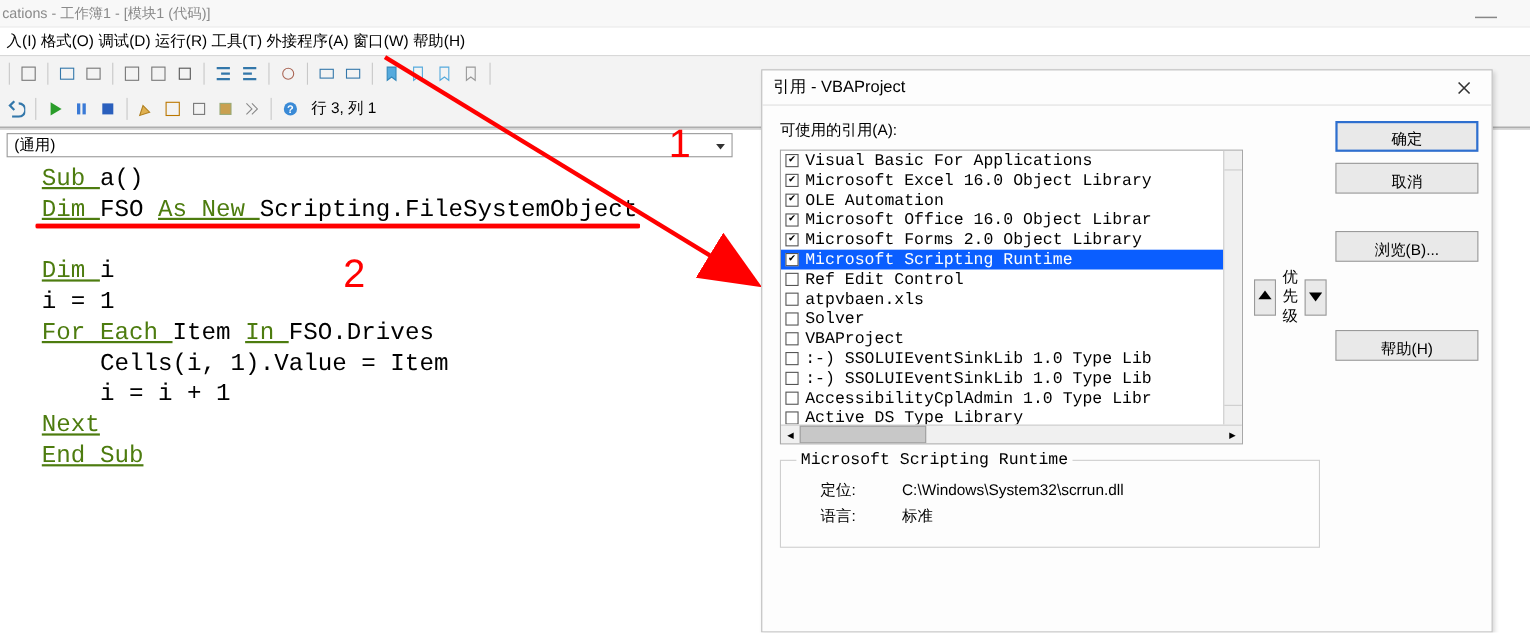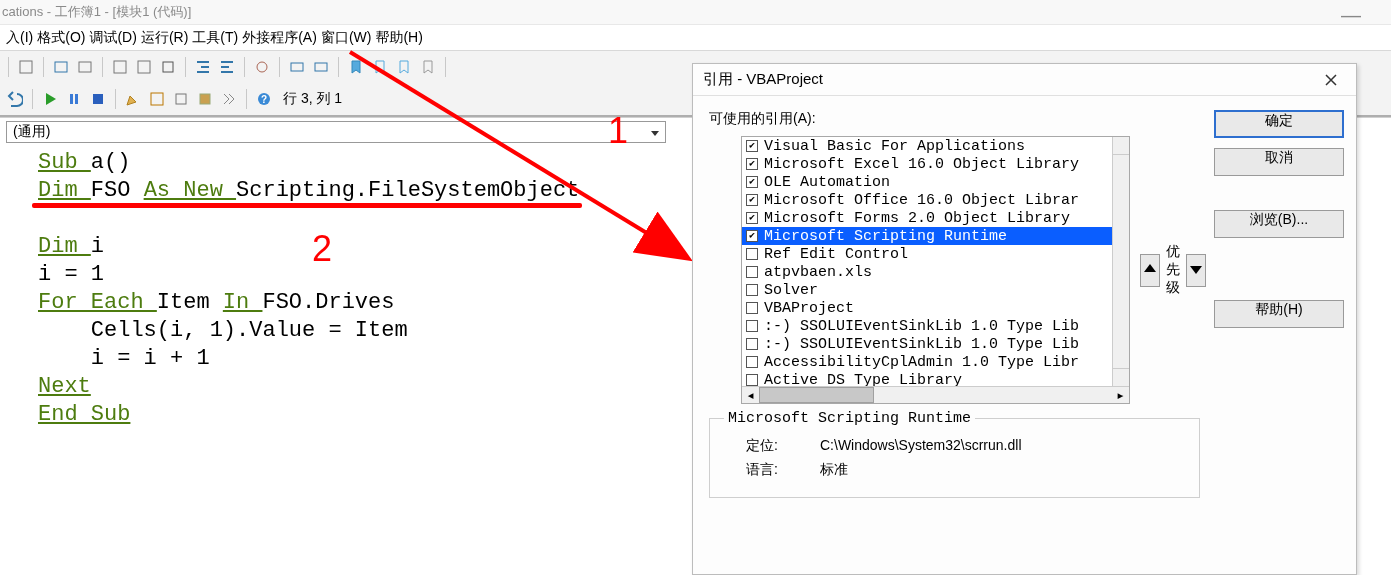--- a/index.html
+++ b/index.html
@@ -163,21 +163,21 @@
     width:60px;
     display:flex; flex-direction:row; align-items:center; gap:6px;
   }
   .pri-btn{
     width:42px;height:33px;border:1px solid #9a9a9a;background:#e9e9e9;
     display:flex;align-items:center;justify-content:center;font-size:18px;
   }
   .pri-label{font-size:14px;}
   .dlg-btn{
     height:28px; min-width:110px; border:1px solid #9a9a9a; background:#e9e9e9;
-    font-size:14px; display:flex;align-items:flex-start;justify-content:center;
+    font-size:14px; display:flex;align-items:flex-end;justify-content:center;
     cursor:default;
   }
   .dlg-btn.primary{ border:2px solid #2e6fcf; }
   .detail-box{
     border:1px solid #cfcfcf; margin-top:14px; padding:12px 12px 12px 14px;
     font-size:14px;
   }
   .detail-title{
     position:relative; top:-22px; background:#fdfdfd; display:inline-block; padding:0 4px;
     font-family: Consolas,"Courier New",monospace; font-size:15px;
@@ -393,21 +393,21 @@
     <span class="dlg-close">
       <svg width="14" height="14" viewBox="0 0 14 14">
           <path d="M2 2l10 10M12 2L2 12" stroke="#333" stroke-width="1.5"></path>
         </svg>
     </span>
   </div>
   <div class="dlg-body">
     <div class="dlg-left">
       <div class="dlg-label">可使用的引用(A):</div>
       <div style="display:flex; gap:10px; position:relative;">
-        <div class="reflist" style="flex:1;margin-left:32px;">
+        <div class="reflist" style="flex:1;">
           <div class="reflist-body" id="reflist-body">
               <div class="row">
                 <span class="chk on"></span>
                 <span>Visual Basic For Applications</span>
               </div>
               <div class="row">
                 <span class="chk on"></span>
                 <span>Microsoft Excel 16.0 Object Library</span>
               </div>
               <div class="row">

